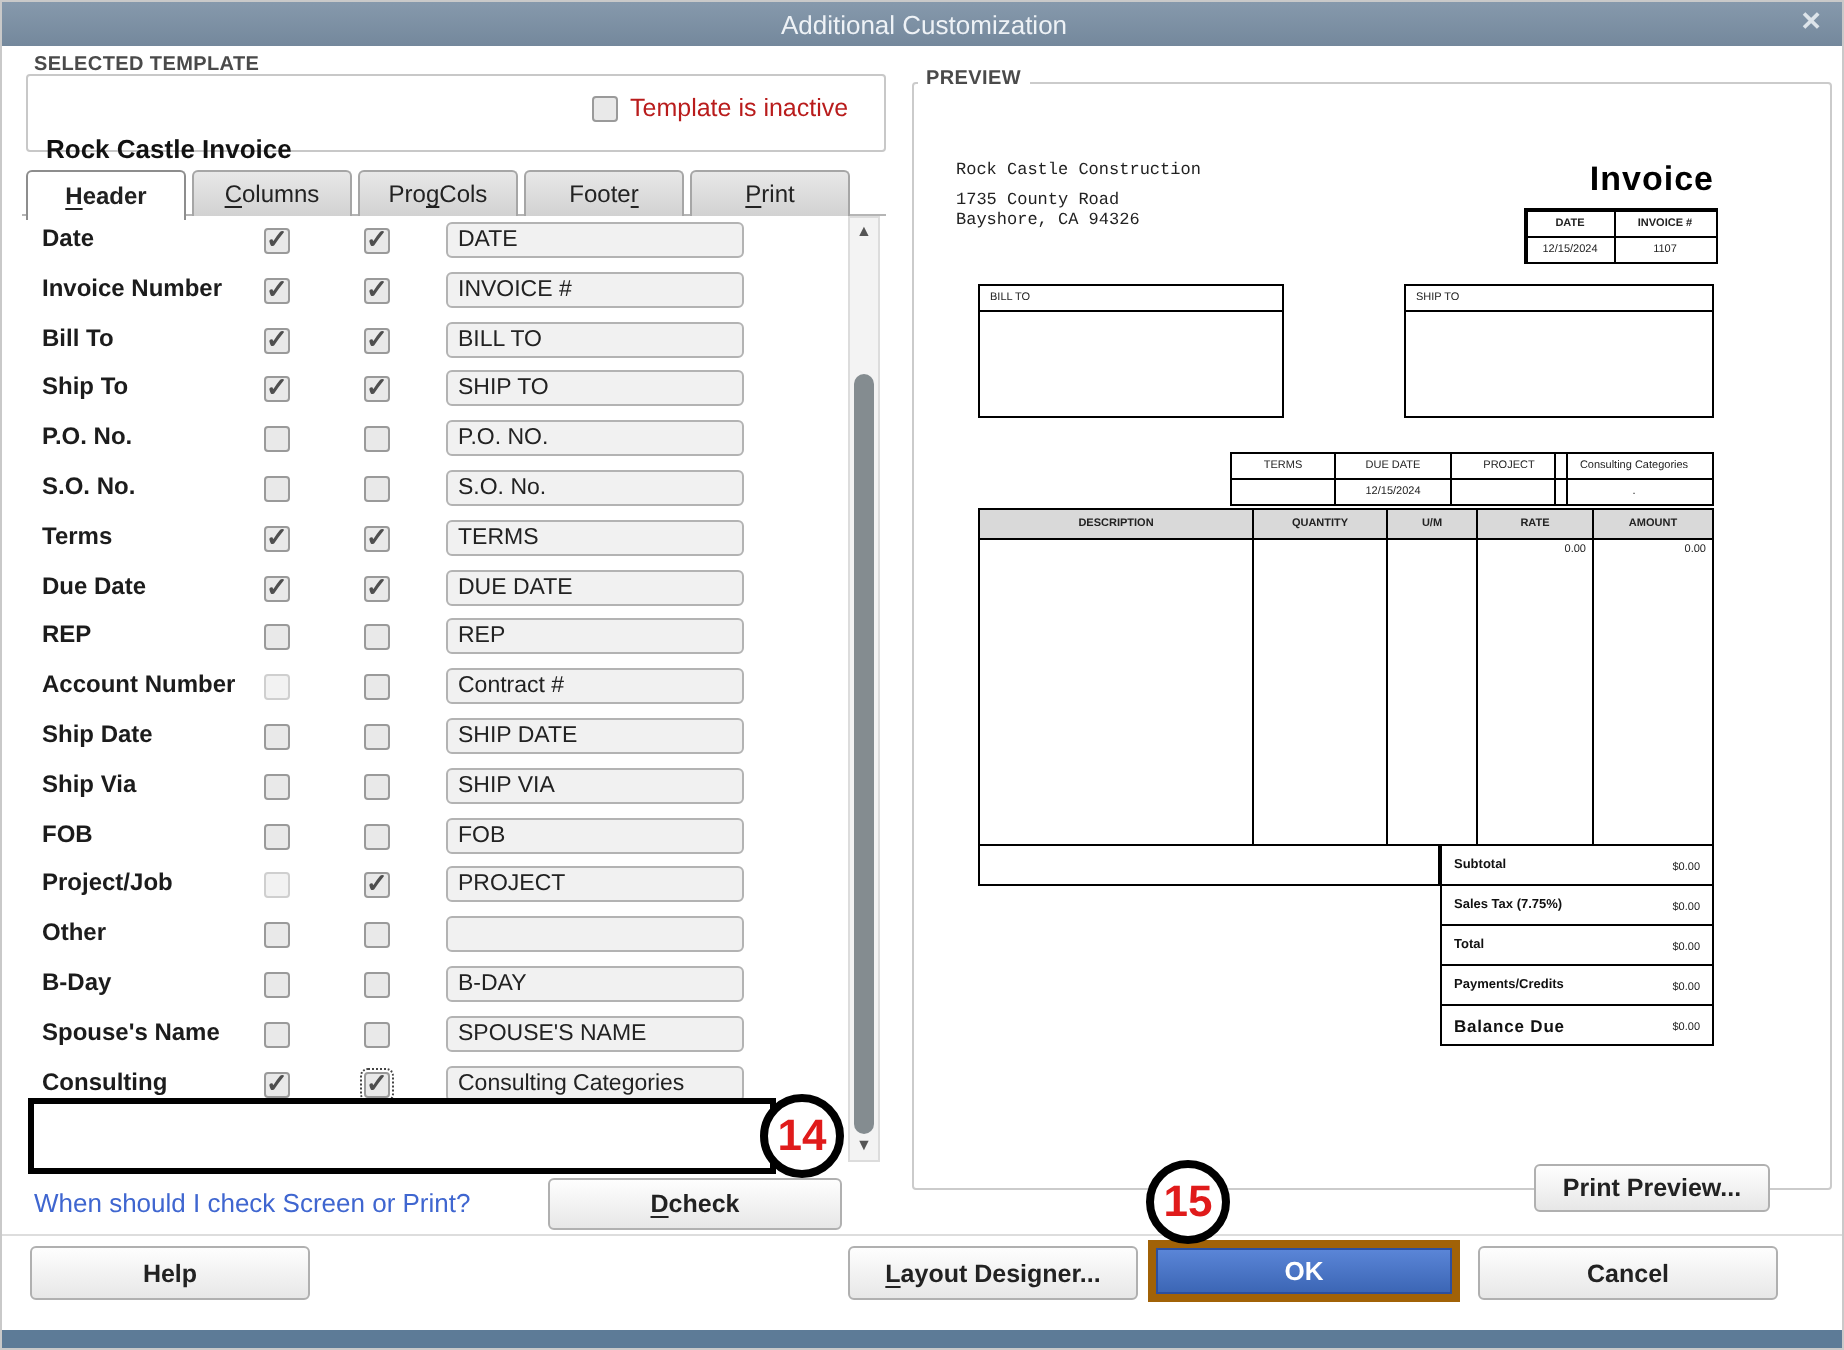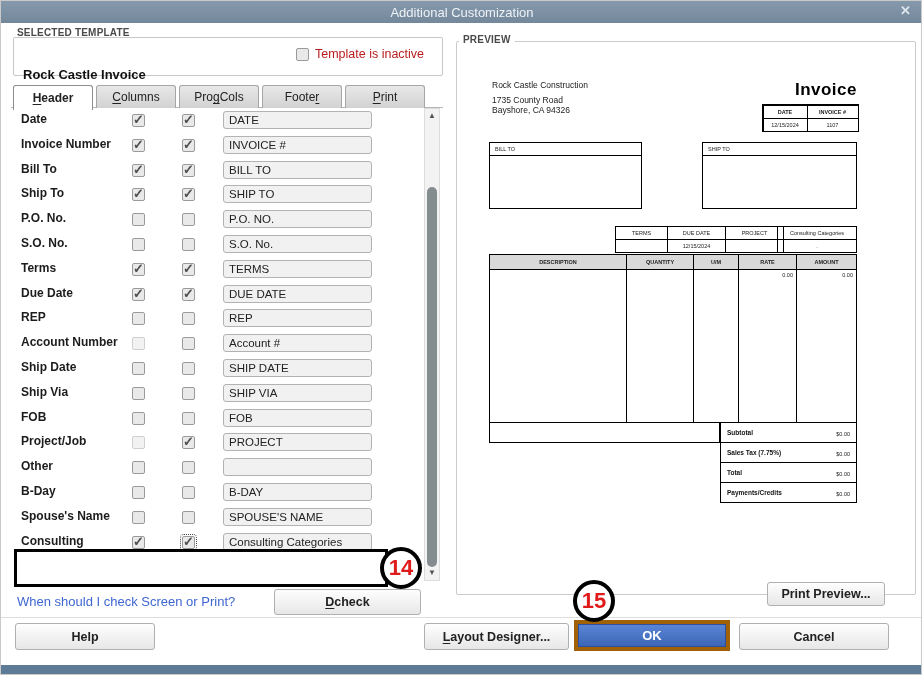--- a/index.html
+++ b/index.html
@@ -63,21 +63,21 @@
   #btn-default{left:273px;top:588px;width:147px;height:26px;}
   #btn-help{left:14px;top:622px;width:140px;height:27px;}
   #btn-layout{left:423px;top:622px;width:145px;height:27px;}
   #btn-cancel{left:738px;top:622px;width:150px;height:27px;}
   .ok-wrap{position:absolute;left:573px;top:619px;width:156px;height:31px;border:4px solid #a16207;box-sizing:border-box;z-index:8;}
   #btn-ok{position:absolute;inset:0;width:100%;height:100%;border:1px solid #2c4f9e;border-radius:0;
     background:linear-gradient(var(--ok_blue_light),var(--ok_blue));color:#fff;font-size:13px;}
   
   .previewbox{position:absolute;left:455px;top:40px;width:458px;height:552px;border:1px solid #cbcbcb;border-radius:2px;background:#fff;}
   .previewbox *{box-sizing:border-box;}
-  .pv-company{position:absolute;left:35px;top:38px;font-family:Liberation Sans, sans-serif;font-size:8.5px;color:#222;line-height:10px;}
+  .pv-company{position:absolute;left:21px;top:38px;font-family:Liberation Mono, monospace;font-size:8.5px;color:#222;line-height:10px;}
   .pv-company .l1{margin-bottom:5px;}
   .pv-title{position:absolute;right:58px;top:38px;font-size:17px;font-weight:bold;color:#000;letter-spacing:.5px;}
   .pv-datetable{position:absolute;left:305px;top:62px;display:grid;grid-template-columns:44px 51px;border:1px solid #000;}
   .pv-datetable .c{border:1px solid #000;margin:-0.5px;font-size:5.5px;text-align:center;padding:3px 0;color:#222;}
   .pv-datetable .h{font-weight:bold;}
   .pv-addrbox{position:absolute;top:100px;height:67px;border:1px solid #000;}
   .pv-addrbox .hdr{height:13px;border-bottom:1px solid #000;font-size:5.5px;padding:3px 0 0 5px;color:#222;}
   #pv-billto{left:32px;width:153px;}
   #pv-shipto{left:245px;width:155px;}
   .pv-termstable{position:absolute;left:158px;top:184px;display:grid;grid-template-columns:52px 58px 58px;}
@@ -194,21 +194,21 @@
     <div class="frow">
       <span class="rlabel">REP</span>
       <span class="cb cb1 unchecked"></span>
       <span class="cb cb2 unchecked"></span>
       <span class="rfield">REP</span>
     </div>
     <div class="frow">
       <span class="rlabel">Account Number</span>
       <span class="cb cb1 disabled"></span>
       <span class="cb cb2 unchecked"></span>
-      <span class="rfield">Account #</span>
+      <span class="rfield">Contract #</span>
     </div>
     <div class="frow">
       <span class="rlabel">Ship Date</span>
       <span class="cb cb1 unchecked"></span>
       <span class="cb cb2 unchecked"></span>
       <span class="rfield">SHIP DATE</span>
     </div>
     <div class="frow">
       <span class="rlabel">Ship Via</span>
       <span class="cb cb1 unchecked"></span>
@@ -343,16 +343,20 @@
         <span class="tv">$0.00</span>
       </div>
       <div class="pv-trow">
         <span class="tl">Total</span>
         <span class="tv">$0.00</span>
       </div>
       <div class="pv-trow">
         <span class="tl">Payments/Credits</span>
         <span class="tv">$0.00</span>
       </div>
+      <div class="pv-trow big">
+        <span class="tl">Balance Due</span>
+        <span class="tv">$0.00</span>
+      </div>
     </div>
   <div class="btn" id="btn-print-preview">Print Preview...</div>
 </div>
 <span class="grouplabel" id="lbl-preview">PREVIEW</span>
 
 </body></html>

